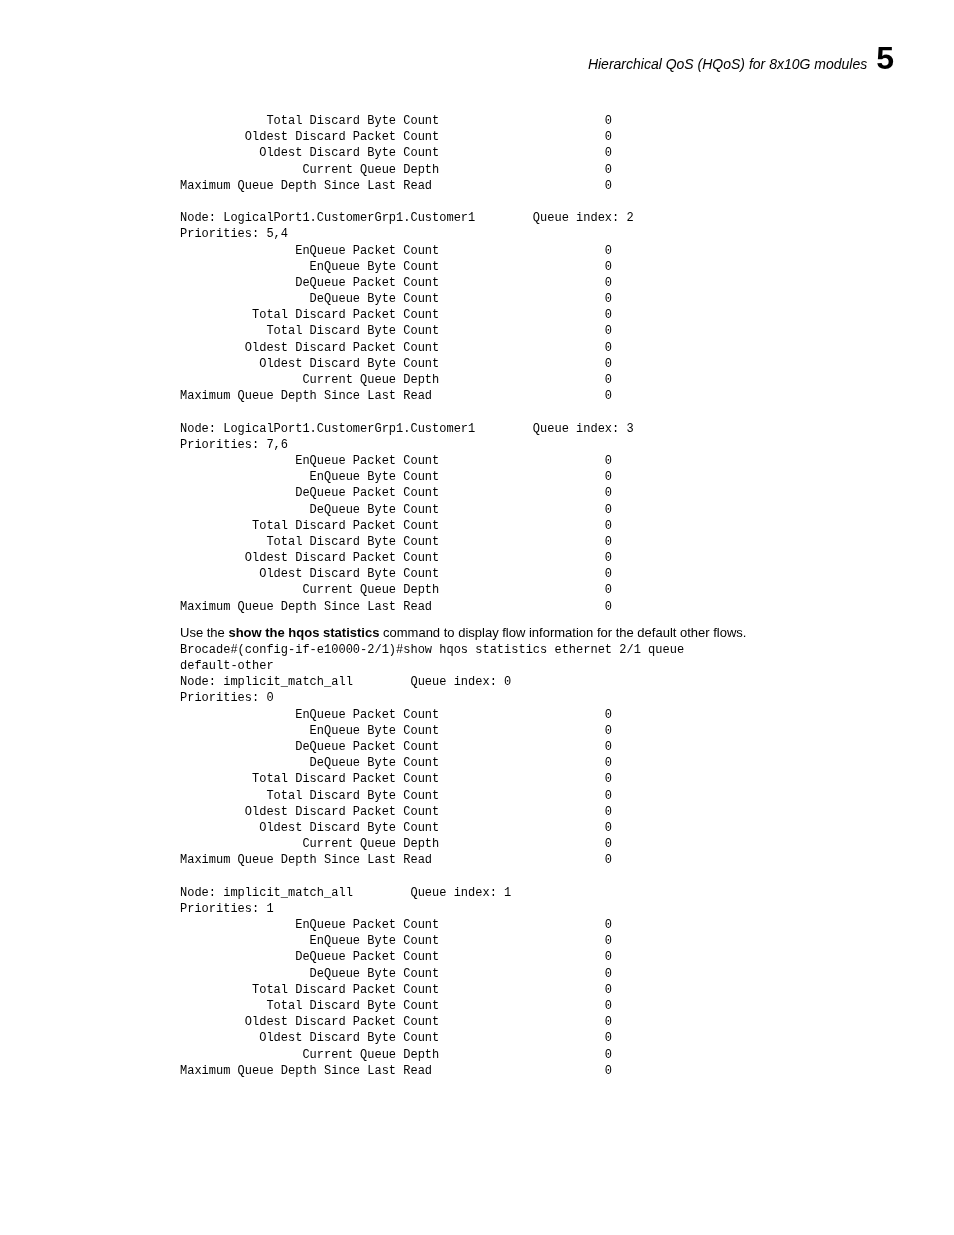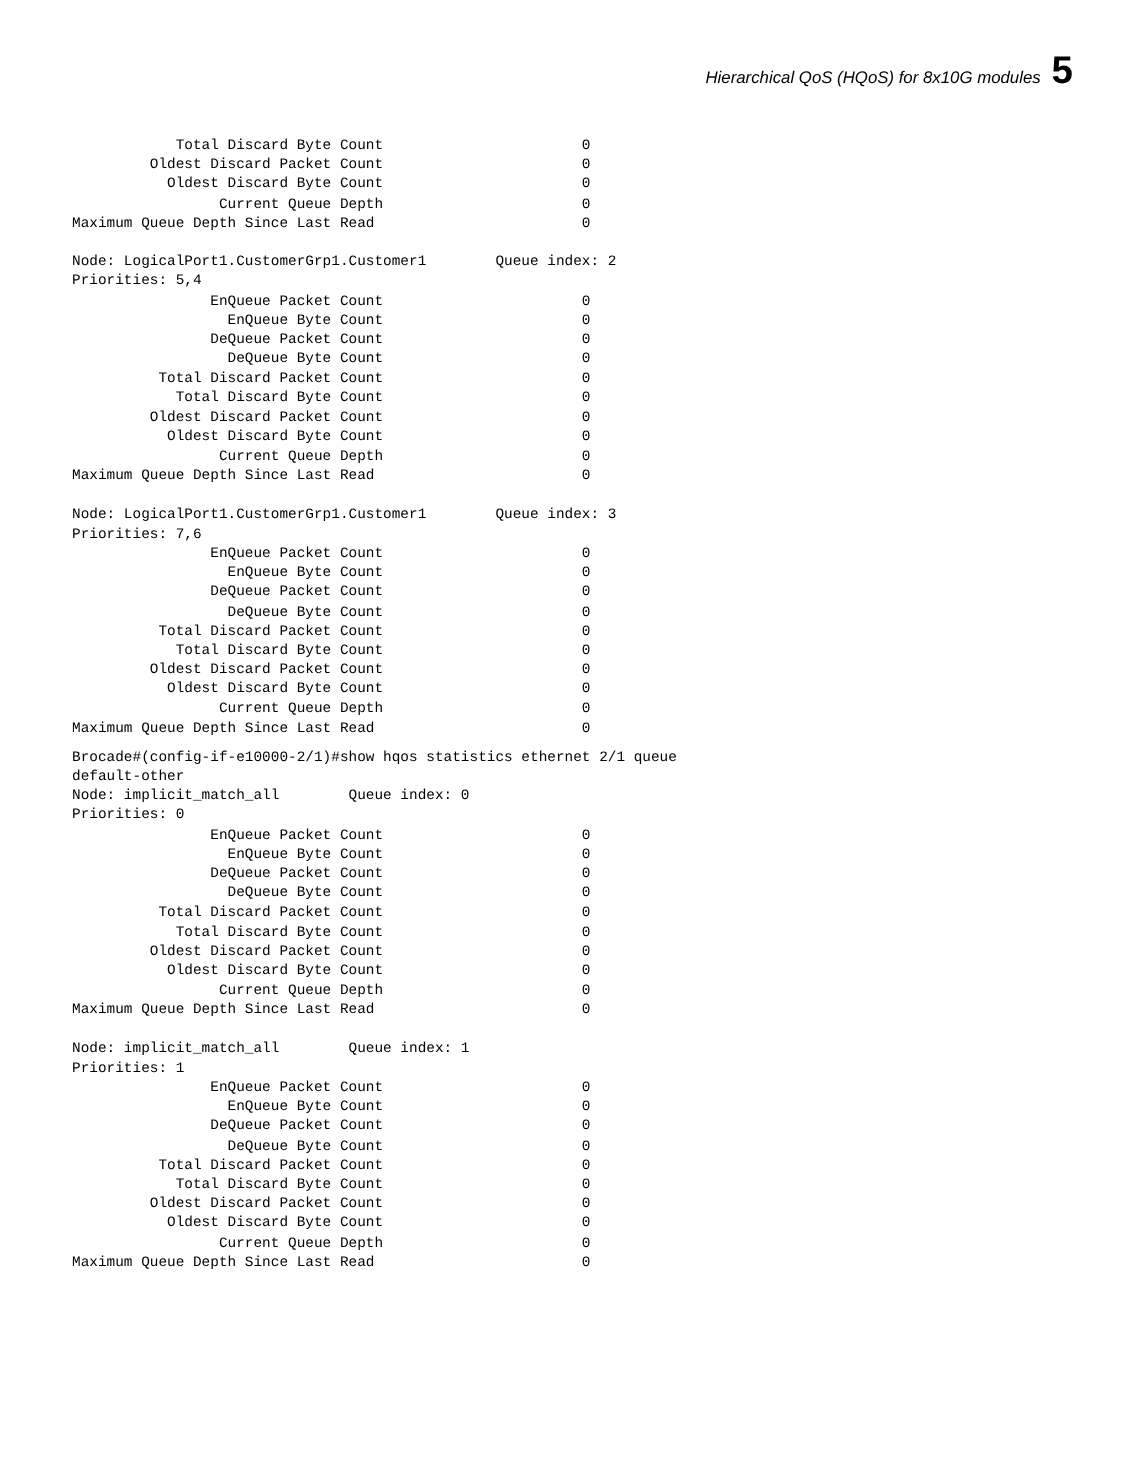--- a/index.html
+++ b/index.html
@@ -33,21 +33,21 @@
     margin: 0 0 8px 0;
     white-space: pre;
   }
   .body-text {
     font-size: 13px;
     margin: 10px 0 2px 0;
   }
   .body-text .bold {
     font-weight: bold;
   }
-  .content { }
+  .content { margin-left: 120px; }
 </style>
 </head>
 <body>
 
 <div class="header">
   <span class="header-title">Hierarchical QoS (HQoS) for 8x10G modules</span>
   <span class="header-num">5</span>
 </div>
 
 <div class="content">
@@ -77,20 +77,23 @@
                   EnQueue Byte Count                       0
                 DeQueue Packet Count                       0
                   DeQueue Byte Count                       0
           Total Discard Packet Count                       0
             Total Discard Byte Count                       0
          Oldest Discard Packet Count                       0
            Oldest Discard Byte Count                       0
                  Current Queue Depth                       0
 Maximum Queue Depth Since Last Read                        0</pre>
 
+  <p class="body-text">
+    <span>Use the </span><span class="bold">show the hqos statistics</span><span> command to display flow information for the default other flows.</span>
+  </p>
 
   <pre class="mono" id="block2">Brocade#(config-if-e10000-2/1)#show hqos statistics ethernet 2/1 queue 
 default-other
 Node: implicit_match_all        Queue index: 0
 Priorities: 0
                 EnQueue Packet Count                       0
                   EnQueue Byte Count                       0
                 DeQueue Packet Count                       0
                   DeQueue Byte Count                       0
           Total Discard Packet Count                       0

